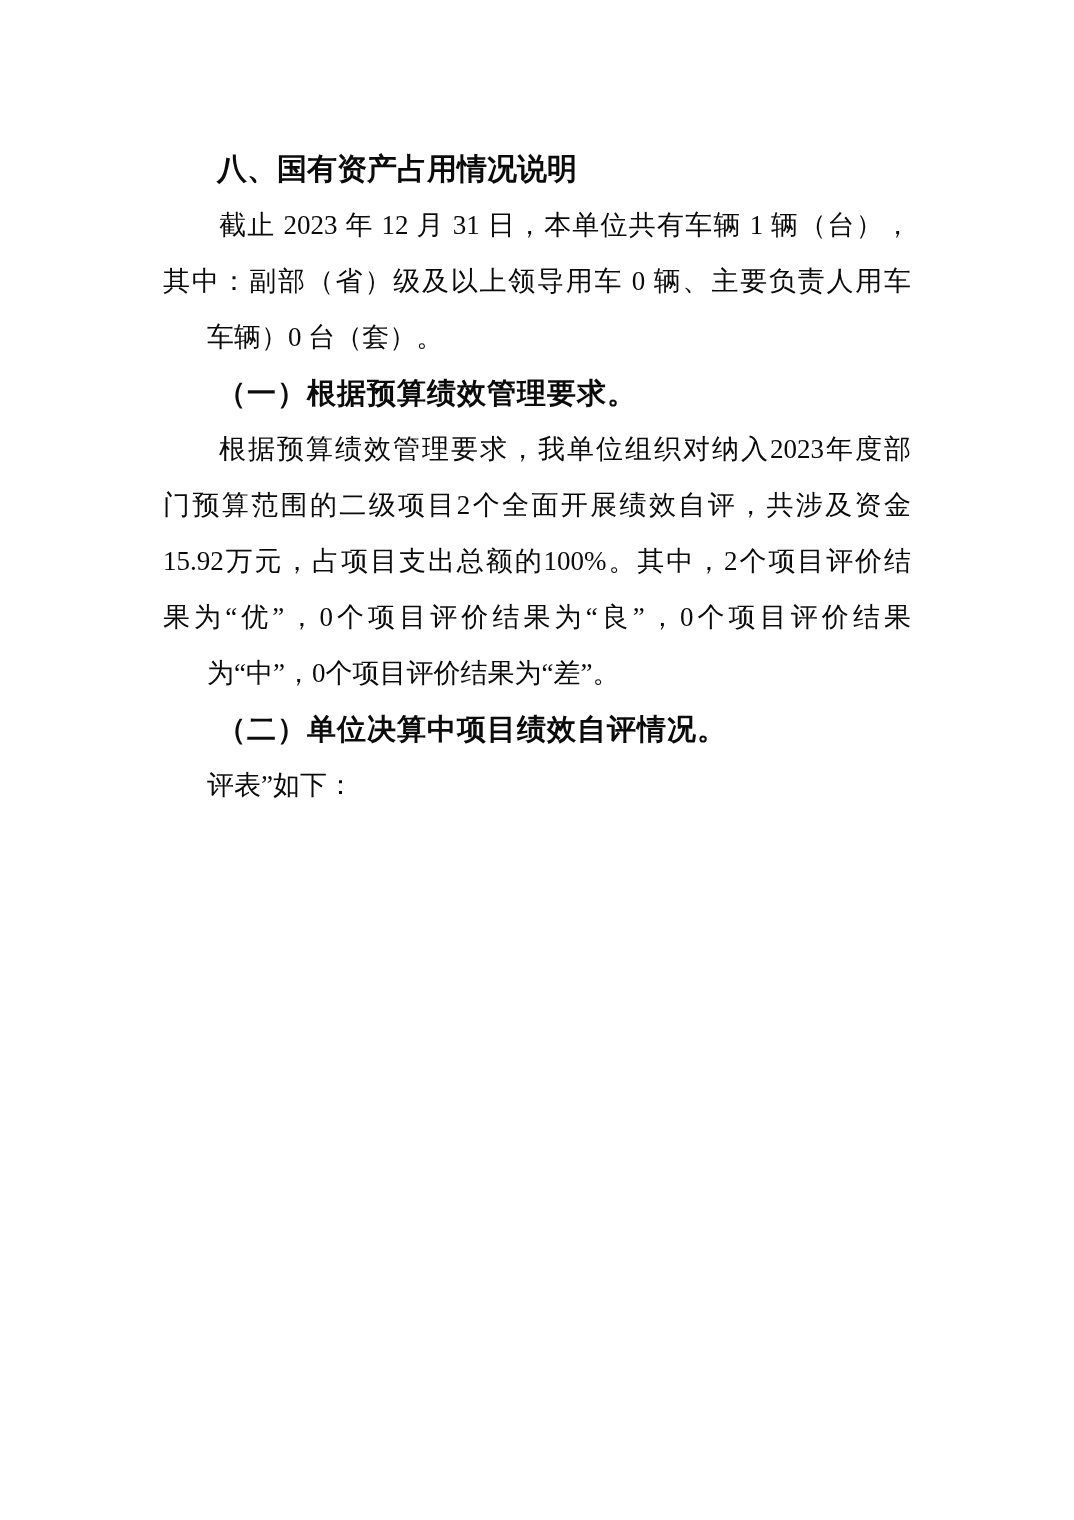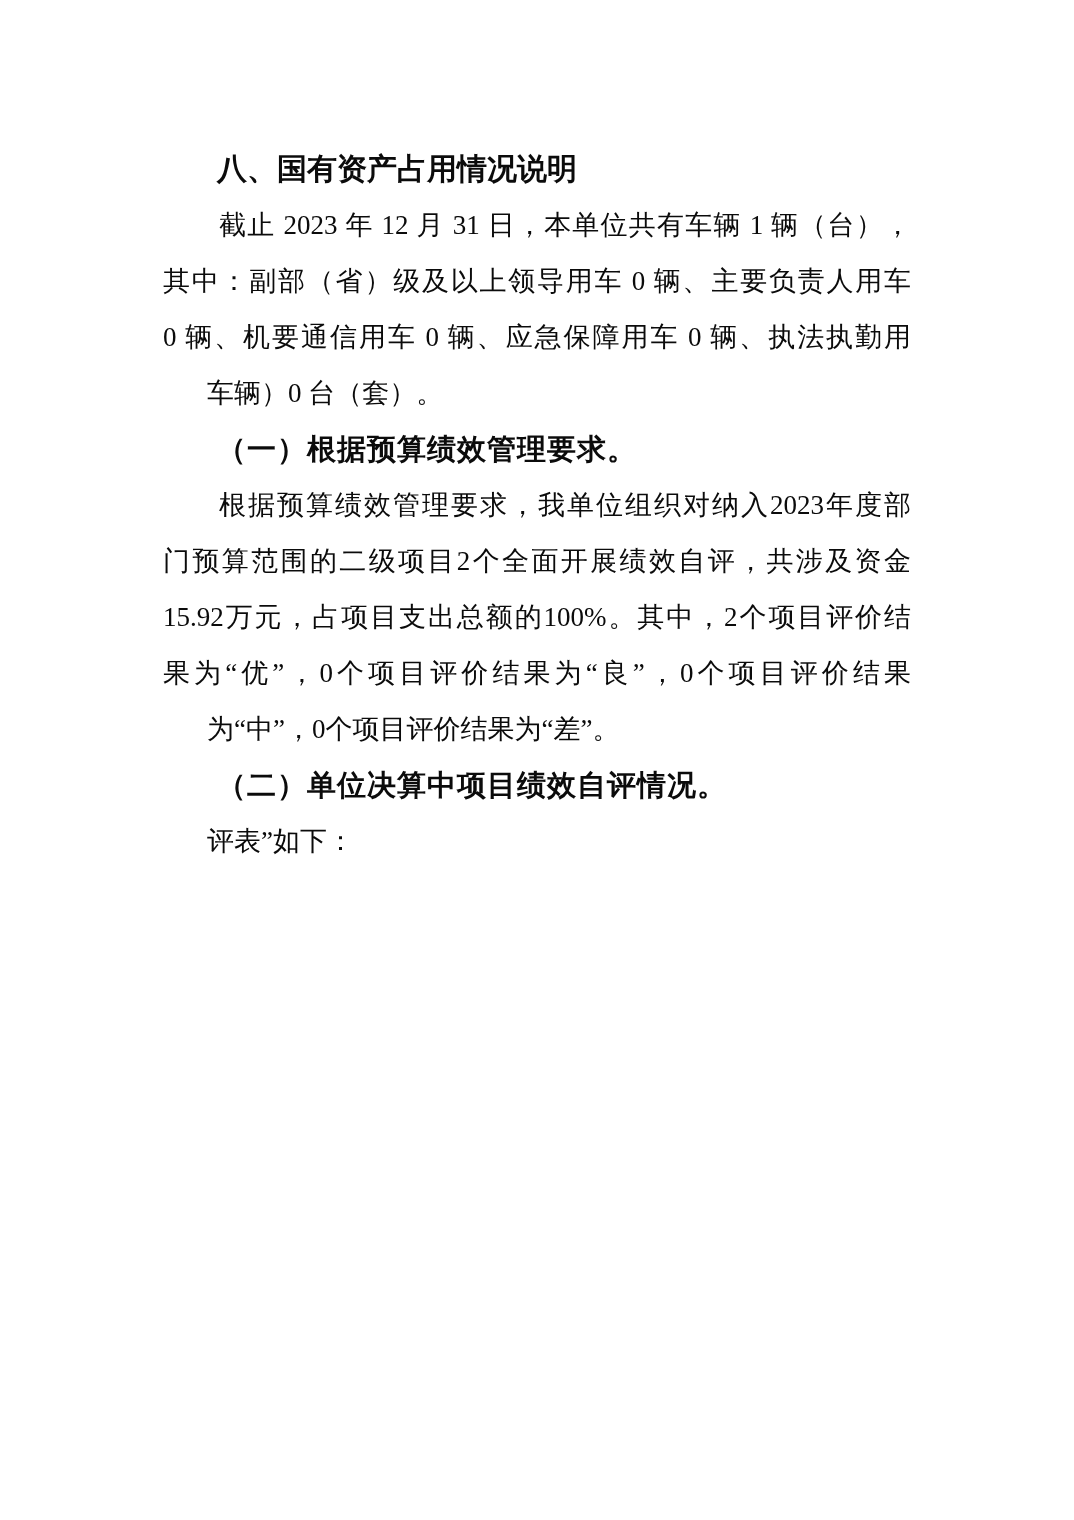--- a/index.html
+++ b/index.html
@@ -82,21 +82,20 @@
   }
 </style>
 </head>
 <body>
 
 <div class="page">
   <div class="content">
     <div class="line h1">八、国有资产占用情况说明</div>
     <div class="line body indent">截止 2023 年 12 月 31 日，本单位共有车辆 1 辆（台），</div>
     <div class="line body">其中：副部（省）级及以上领导用车 0 辆、主要负责人用车</div>
-    <div class="line body">0 辆、机要通信用车 0 辆、应急保障用车 0 辆、执法执勤用</div>
     <div class="line body end">车辆）0 台（套）。</div>
     <div class="line h2">（一）根据预算绩效管理要求。</div>
     <div class="line body indent">根据预算绩效管理要求，我单位组织对纳入2023年度部</div>
     <div class="line body">门预算范围的二级项目2个全面开展绩效自评，共涉及资金</div>
     <div class="line body">15.92万元，占项目支出总额的100%。其中，2个项目评价结</div>
     <div class="line body">果为“优”，0个项目评价结果为“良”，0个项目评价结果</div>
     <div class="line body end">为“中”，0个项目评价结果为“差”。</div>
     <div class="line h2">（二）单位决算中项目绩效自评情况。</div>
     <div class="line body end">评表”如下：</div>
   </div>

